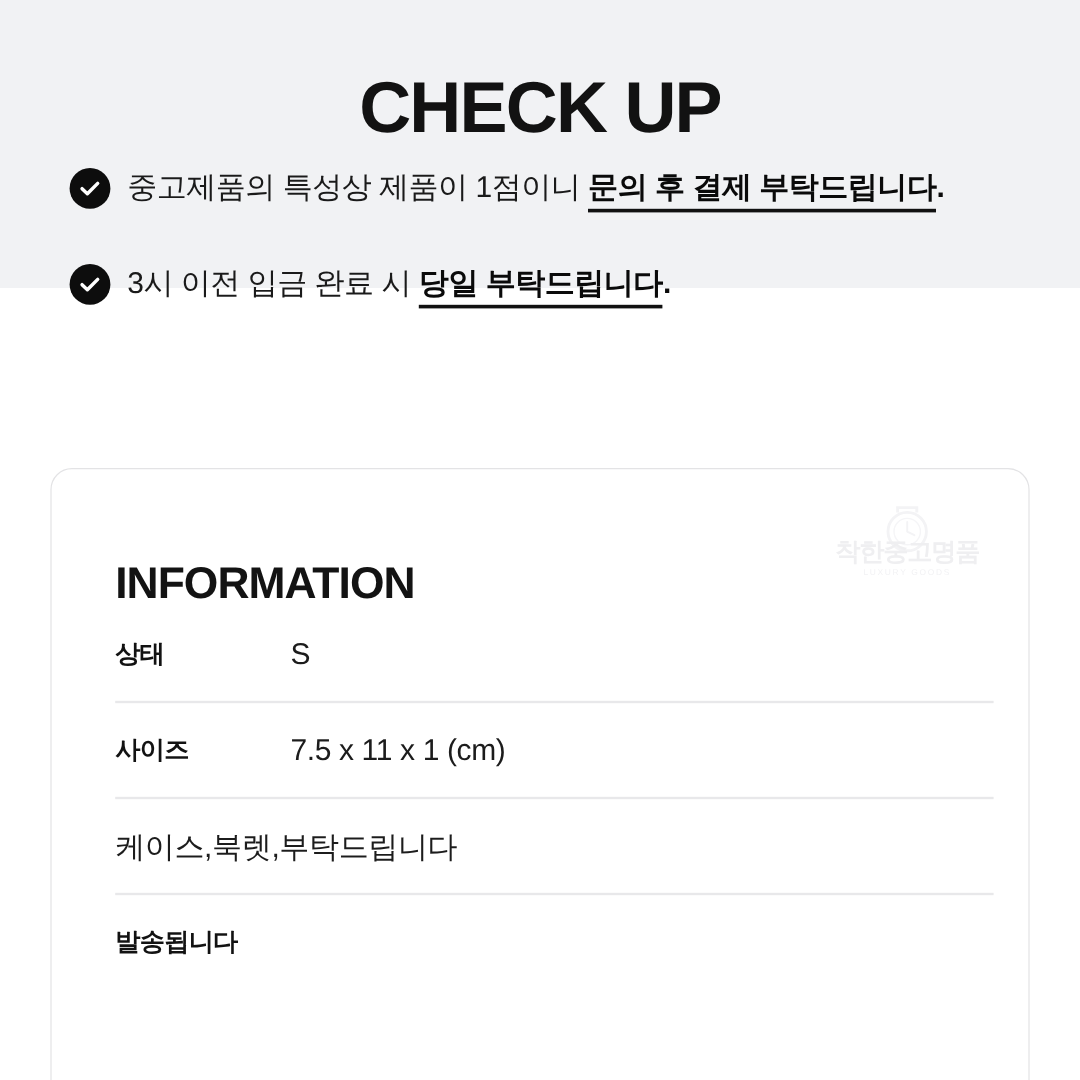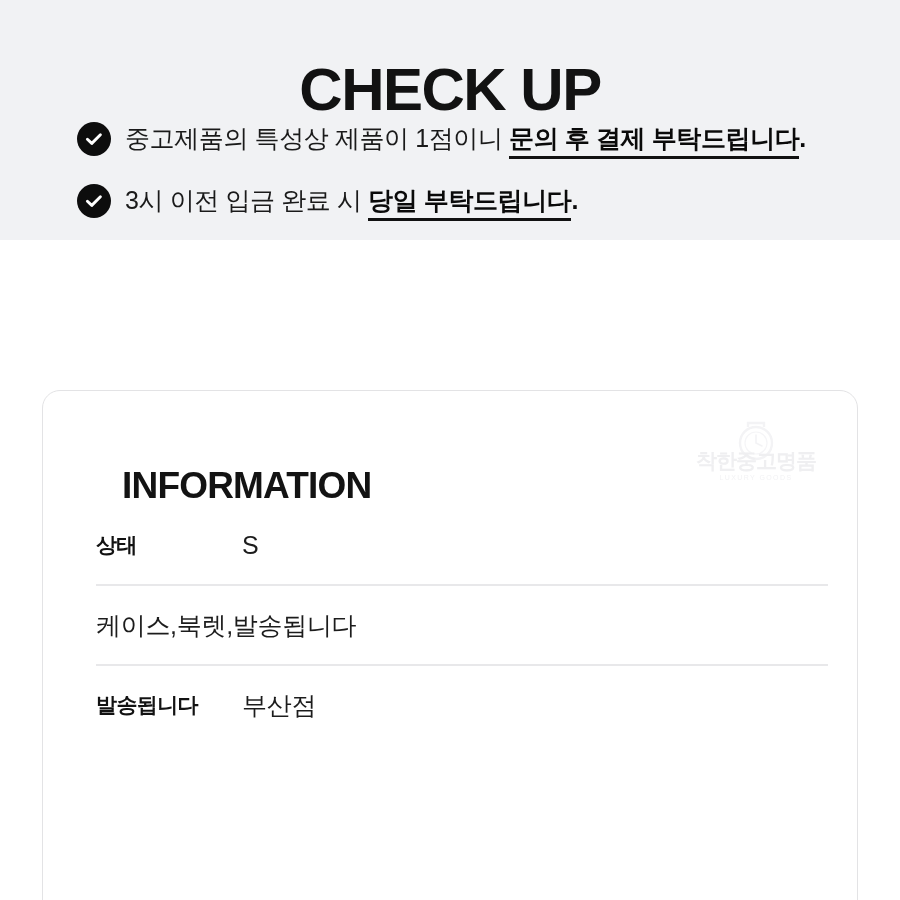--- a/index.html
+++ b/index.html
@@ -45,22 +45,23 @@
     position: absolute;
     left: 0;
     top: 118px;
     width: 900px;
   }
 
   .bullet-row {
     position: relative;
     display: flex;
     align-items: flex-start;
-    padding-left: 77px;
+    padding-left: 58px;
     height: 62px;
+    margin-top: 18px;
   }
 
   .check-circle {
     flex: 0 0 auto;
     width: 34px;
     height: 34px;
     border-radius: 50%;
     background: #0d0d0d;
     position: relative;
     margin-top: 4px;
@@ -109,21 +110,20 @@
 
   .info-title {
     position: absolute;
     left: 53px;
     top: 42px;
     font-size: 37px;
     font-weight: 900;
     letter-spacing: -0.8px;
     color: #131313;
     line-height: 44px;
-    margin-left: 26px;
   }
 
   
   .watermark {
     position: absolute;
     right: 38px;
     top: 30px;
     width: 126px;
     height: 72px;
     opacity: 1;
@@ -238,24 +238,27 @@
   </div>
 
   <div class="info-table">
 
     <div class="info-row">
       <div class="info-label">상태</div>
       <div class="info-value">S</div>
     </div>
 
 
-
-    <div class="info-row">
-      <div class="info-value">케이스,북렛,발송됩니다</div>
+    <div class="info-row">
+      <div class="info-label">사이즈</div>
+      <div class="info-value">7.5 x 11 x 1 (cm)</div>
+    </div>
+
+    <div class="info-row">
+      <div class="info-value">케이스,북렛,부탁드립니다</div>
     </div>
 
     <div class="info-row">
       <div class="info-label">발송됩니다</div>
-      <div class="info-value">부산점</div>
     </div>
 
   </div>
 </section>
 
 </body></html>

